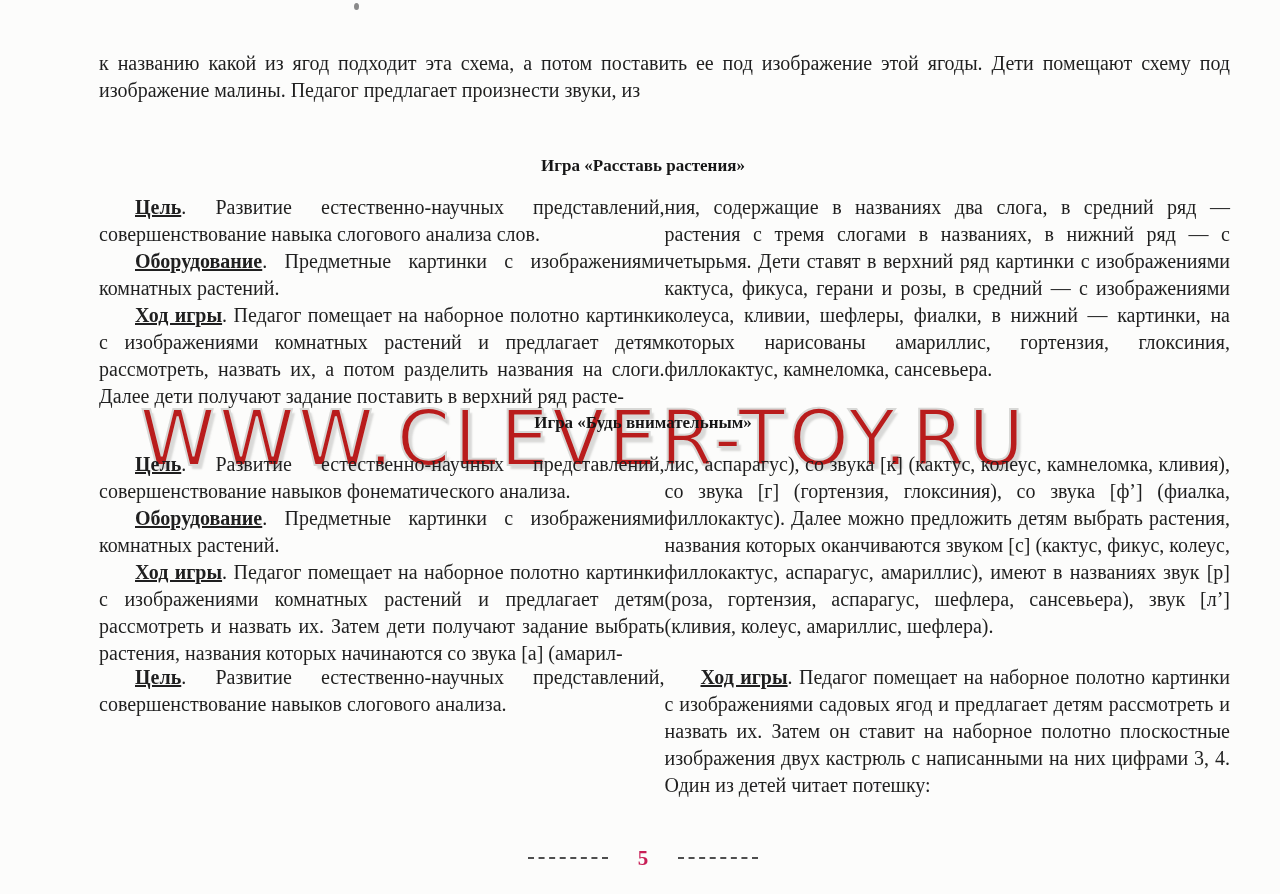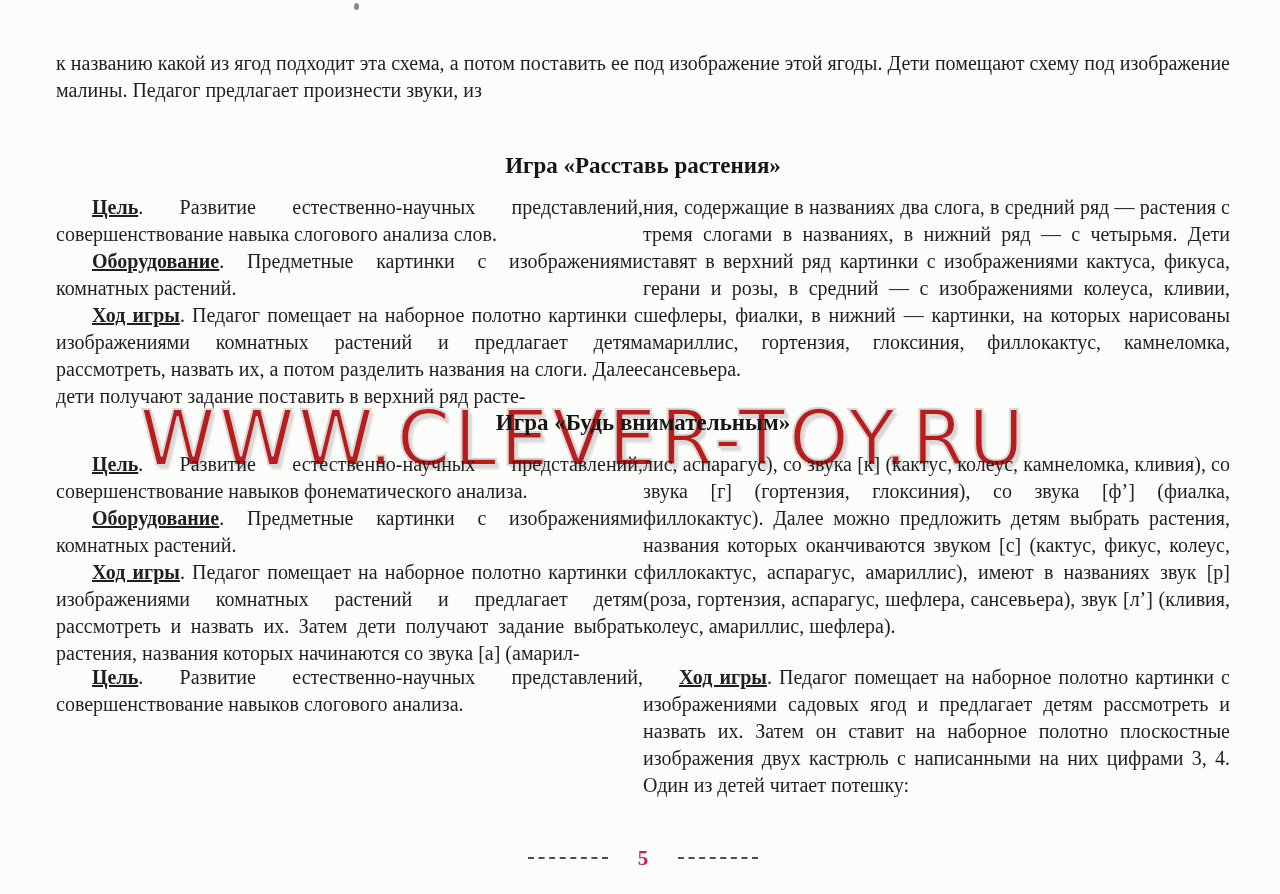--- a/index.html
+++ b/index.html
@@ -44,40 +44,41 @@
     position: absolute;
     left: 56px;
     right: 50px;
     z-index: 2;
   }
 
   .intro { top: 50px; }
 
   .two-col {
     display: flex;
+    margin-left: 43px;
   }
   .col { flex: 1 1 0; min-width: 0; }
 
   p.body-par {
     margin: 0;
     font-size: 20px;
     line-height: 27px;
     text-align: justify;
   }
   p.body-par.indent { text-indent: 36px; }
   p.body-par b { font-weight: bold; text-decoration: underline; }
 
   .game-section { }
   #section-0 { top: 152px; }
   #section-1 { top: 409px; }
   #section-2 { top: 664px; }
 
   .game-title {
     margin: 0 0 15px 0;
-    font-size: 23px;
+    font-size: 17px;
     line-height: 27px;
     font-weight: bold;
     text-align: center;
     color: #161616;
   }
 
   .footer {
     top: 845px;
     display: flex;
     align-items: center;

